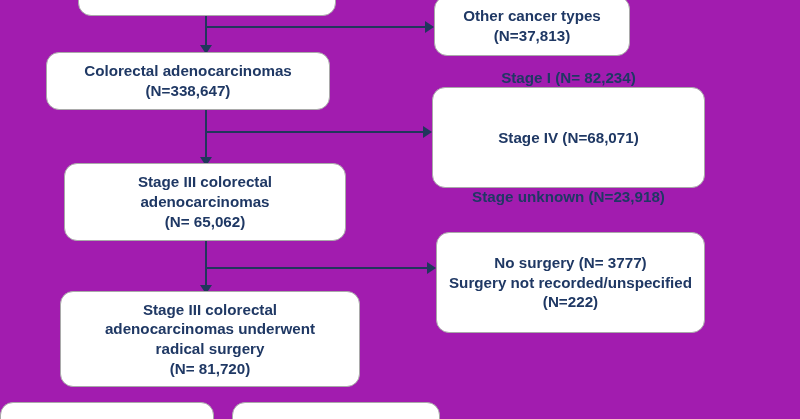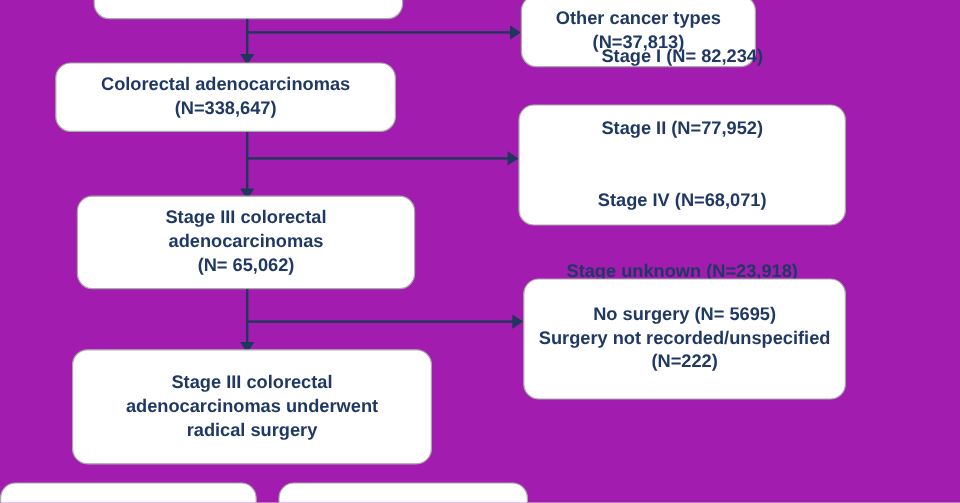--- a/index.html
+++ b/index.html
@@ -85,47 +85,47 @@
   </div>
 
   <div class="connector v-line" style="left:205px; top:110px; height:51px;"></div>
   <div class="arrow-down" style="left:200px; top:157px;"></div>
 
   <div class="connector h-line" style="left:205px; top:131px; width:221px;"></div>
   <div class="arrow-right" style="left:423px; top:126px;"></div>
 
   <div class="node" style="left:432px; top:87px; width:273px; height:101px;gap:40px;">
     <span class="ln">Stage I (N= 82,234)</span>
-    <span class="ln">Stage II (N=77,952)</span>
     <span class="ln">Stage IV (N=68,071)</span>
     <span class="ln">Stage unknown (N=23,918)</span>
   </div>
 
   <div class="node" style="left:64px; top:163px; width:282px; height:78px;">
     <span class="ln">Stage III colorectal</span>
     <span class="ln">adenocarcinomas</span>
     <span class="ln">(N= 65,062)</span>
   </div>
 
   <div class="connector v-line" style="left:205px; top:241px; height:48px;"></div>
   <div class="arrow-down" style="left:200px; top:285px;"></div>
 
   <div class="connector h-line" style="left:205px; top:267px; width:225px;"></div>
   <div class="arrow-right" style="left:427px; top:262px;"></div>
 
   <div class="node" style="left:436px; top:232px; width:269px; height:101px;">
-    <span class="ln">No surgery (N= 5695)</span>
+    <span class="ln">No surgery (N= 3777)</span>
     <span class="ln">Surgery not recorded/unspecified</span>
     <span class="ln">(N=222)</span>
   </div>
 
   <div class="node" style="left:60px; top:291px; width:300px; height:96px;">
     <span class="ln">Stage III colorectal</span>
     <span class="ln">adenocarcinomas underwent</span>
     <span class="ln">radical surgery</span>
+    <span class="ln">(N= 81,720)</span>
   </div>
 
   <div class="node" style="left:0px; top:402px; width:214px; height:58px;">
     
   </div>
 
   <div class="node" style="left:232px; top:402px; width:208px; height:58px;">
     
   </div>
 

